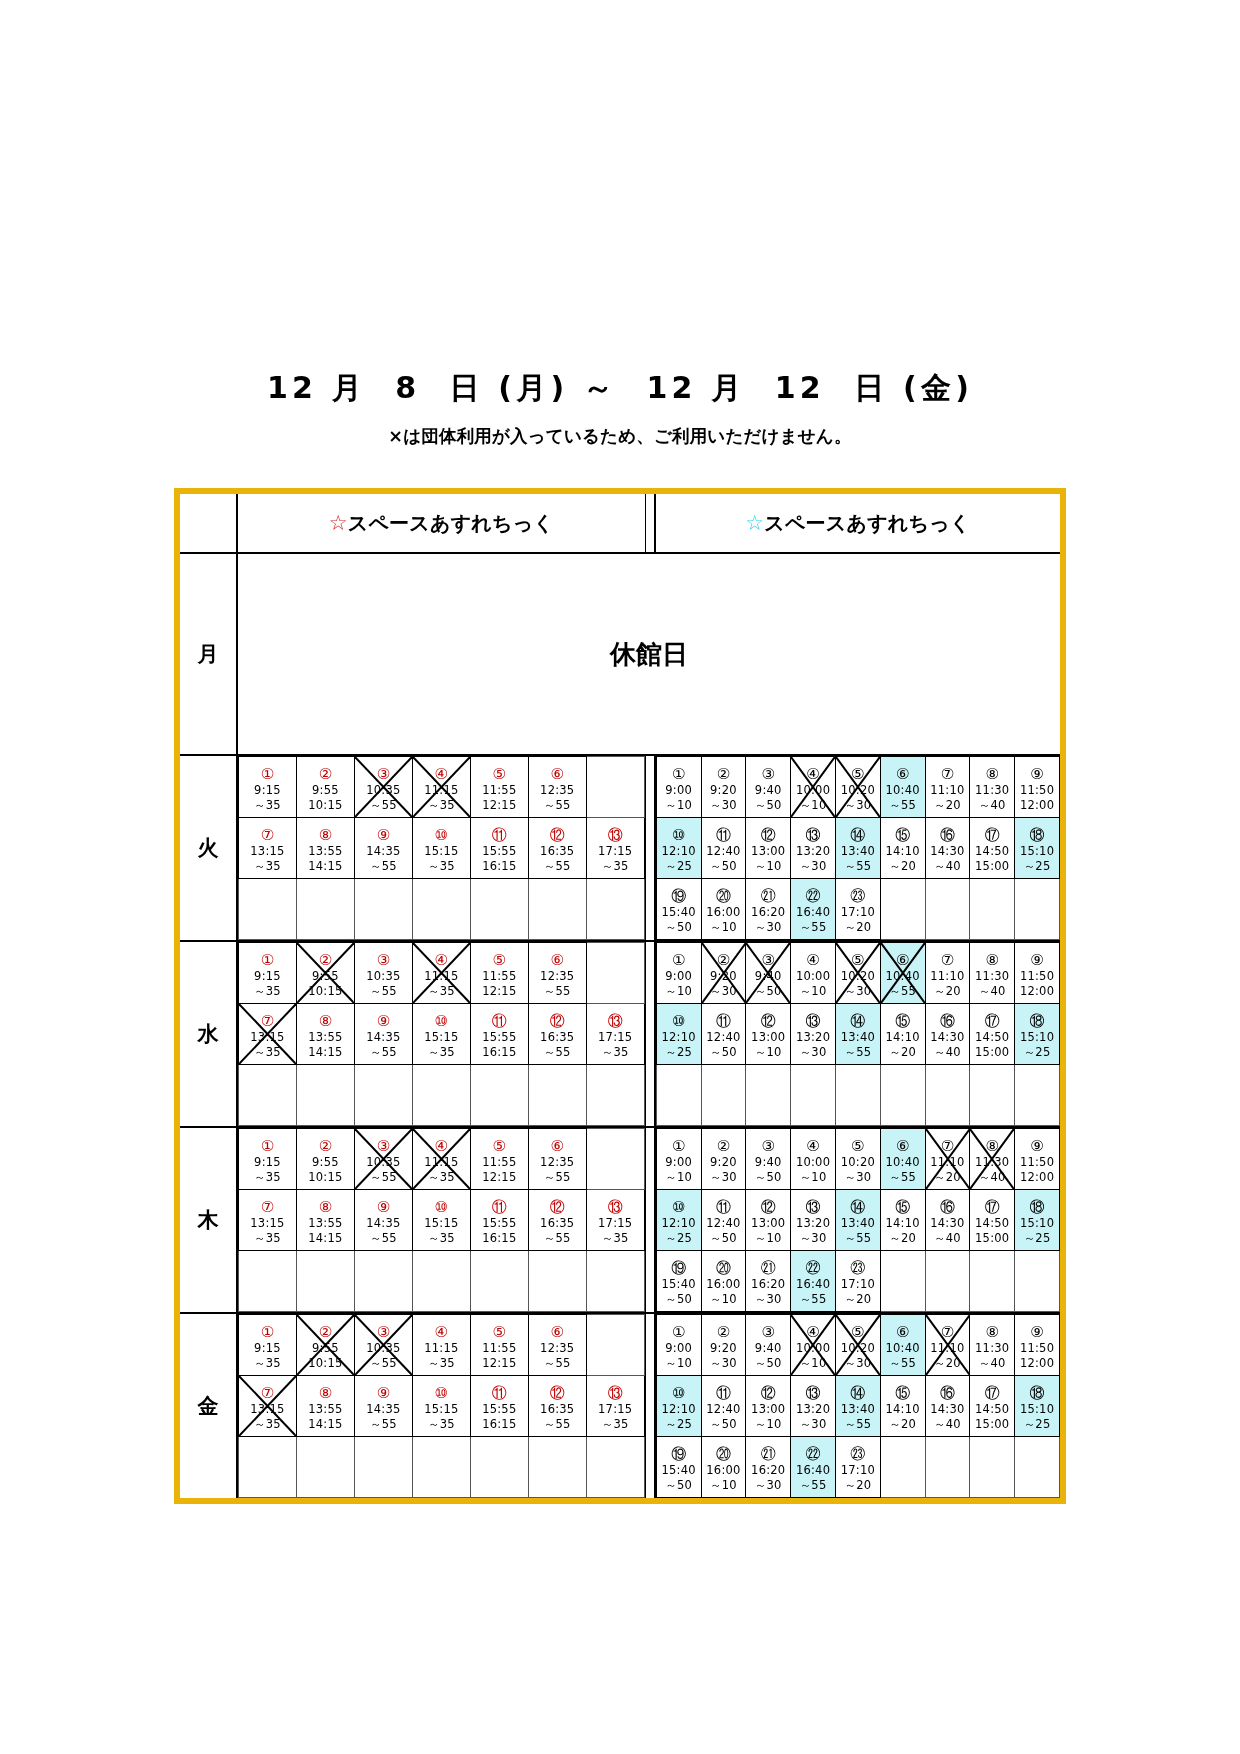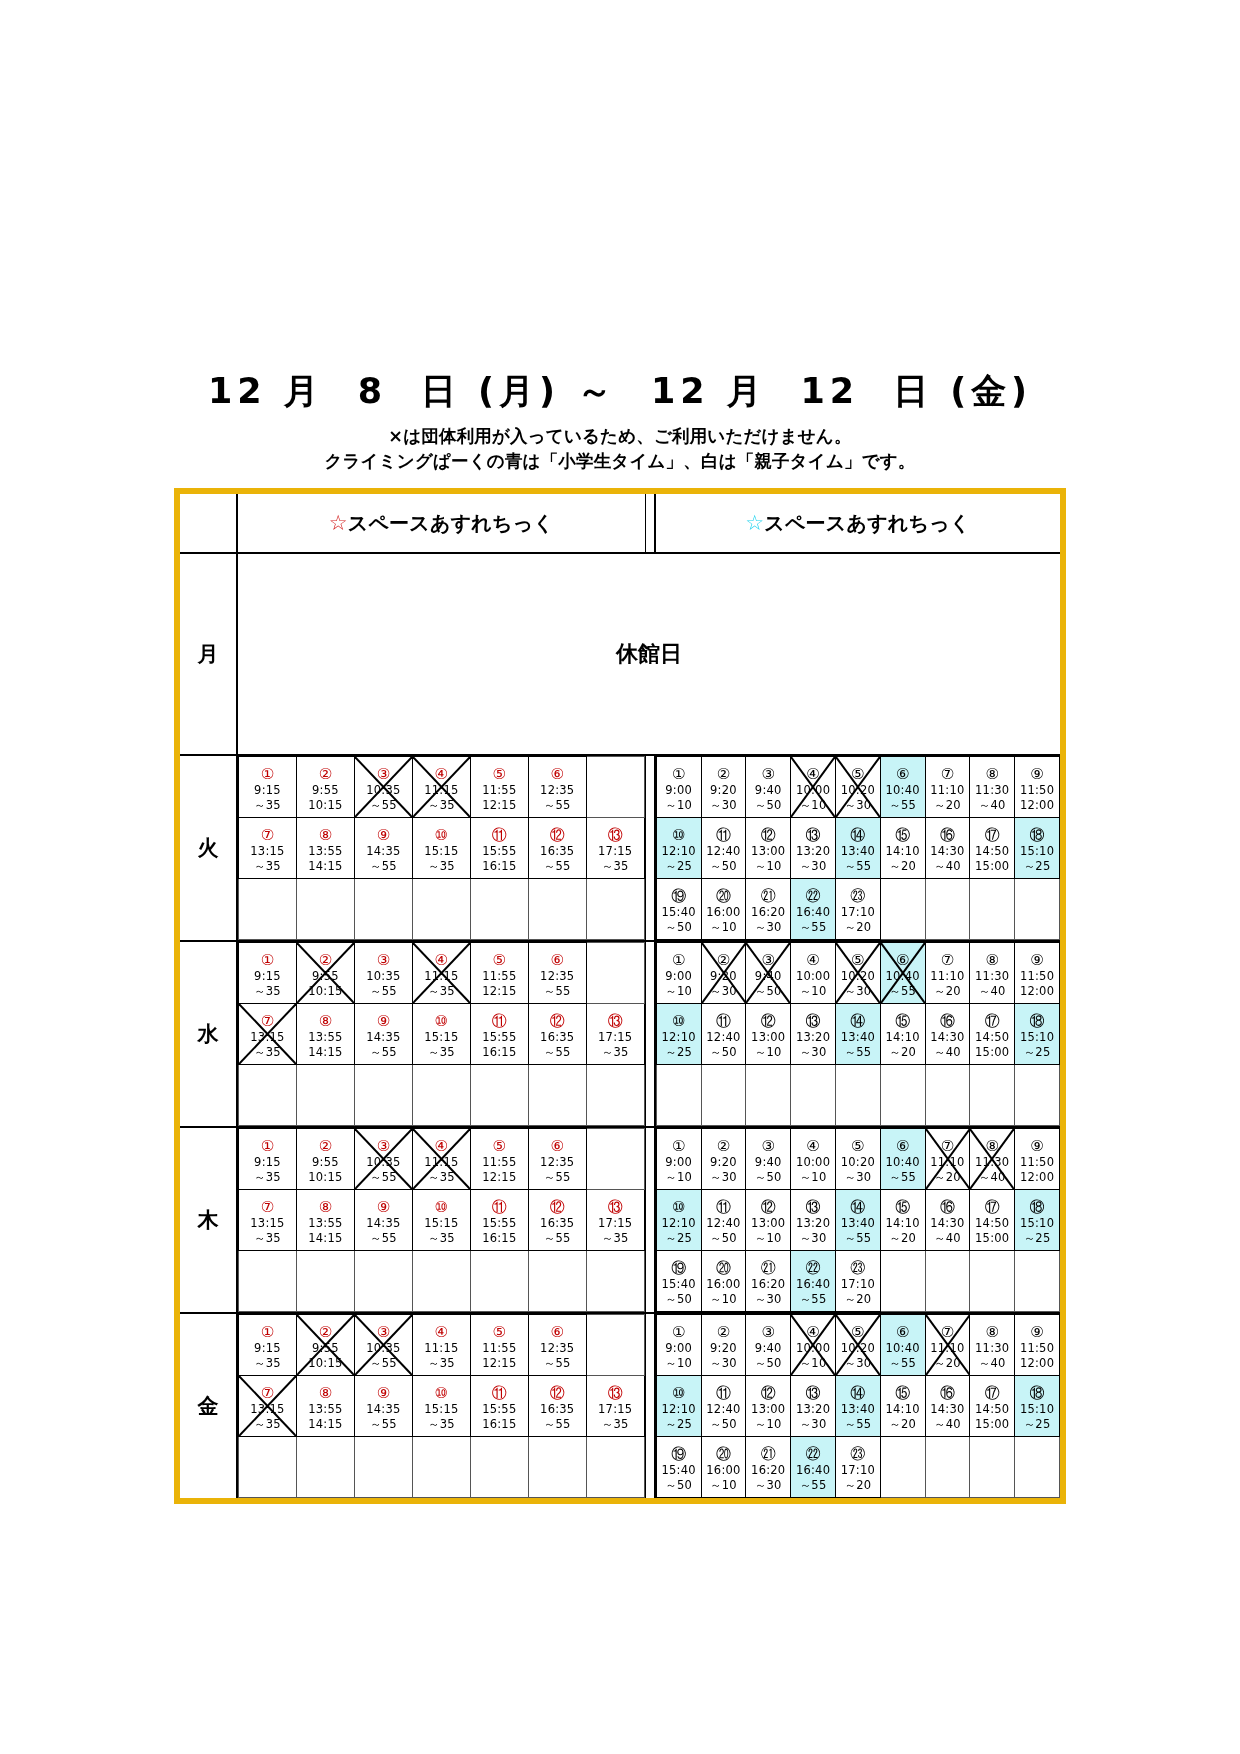--- a/index.html
+++ b/index.html
@@ -21,21 +21,21 @@
     width: 1240px;
     height: 1754px;
   }
 
   .title {
     position: absolute;
     left: 0;
     top: 368px;
     width: 1240px;
     text-align: center;
-    font-size: 35px;
+    font-size: 30px;
     font-weight: bold;
     letter-spacing: 0.14em;
     white-space: pre;
   }
 
   .notes {
     position: absolute;
     left: 0;
     top: 424px;
     width: 1240px;
@@ -86,21 +86,21 @@
 
   .sep {
     width: 8px;
     border-left: 1px solid #000 !important;
     border-right: 2px solid #000 !important;
     background: #fff;
   }
 
   .closed {
     height: 200px;
-    font-size: 22px;
+    font-size: 26px;
     font-weight: bold;
   }
 
   .dayblock {
     border-top: 2px solid #000 !important;
   }
 
   
   .slotgrid {
     border-collapse: collapse;
@@ -150,21 +150,20 @@
 </style>
 </head>
 <body>
 
 <div class="page">
 
   <div class="title">12 月  8  日 (月) ～  12 月  12  日 (金)</div>
 
   <div class="notes">
     <div class="note-line">×は団体利用が入っているため、ご利用いただけません。</div>
-    <div class="note-line">クライミングぱーくの青は「小学生タイム」、白は「親子タイム」です。</div>
   </div>
 
   <table class="schedule">
     <tbody id="schedule-body">
         <tr>
           <td class="daycol"></td>
           <td class="hdr-ath"><span class="star-red">☆</span><span>スペースあすれちっく</span></td>
           <td class="sep"></td>
           <td class="hdr-clb"><span class="star-cyan">☆</span><span>スペースあすれちっく</span></td>
         </tr>

